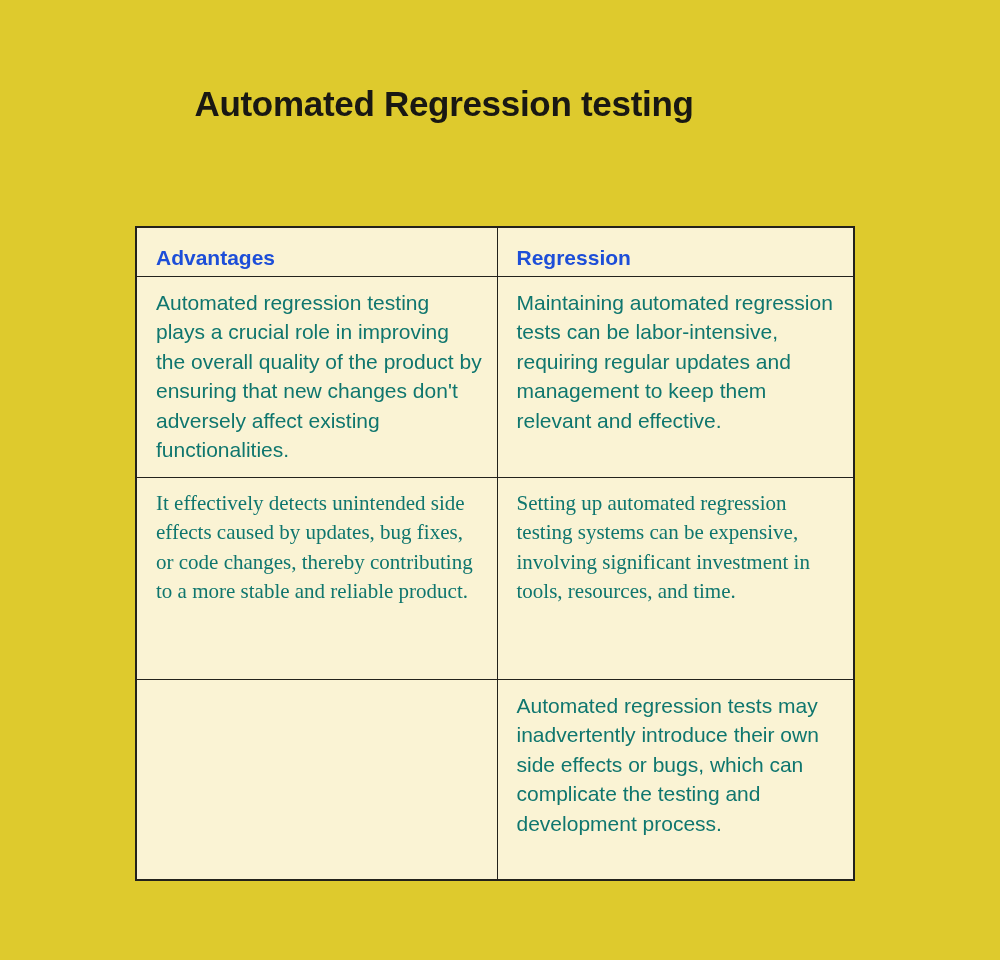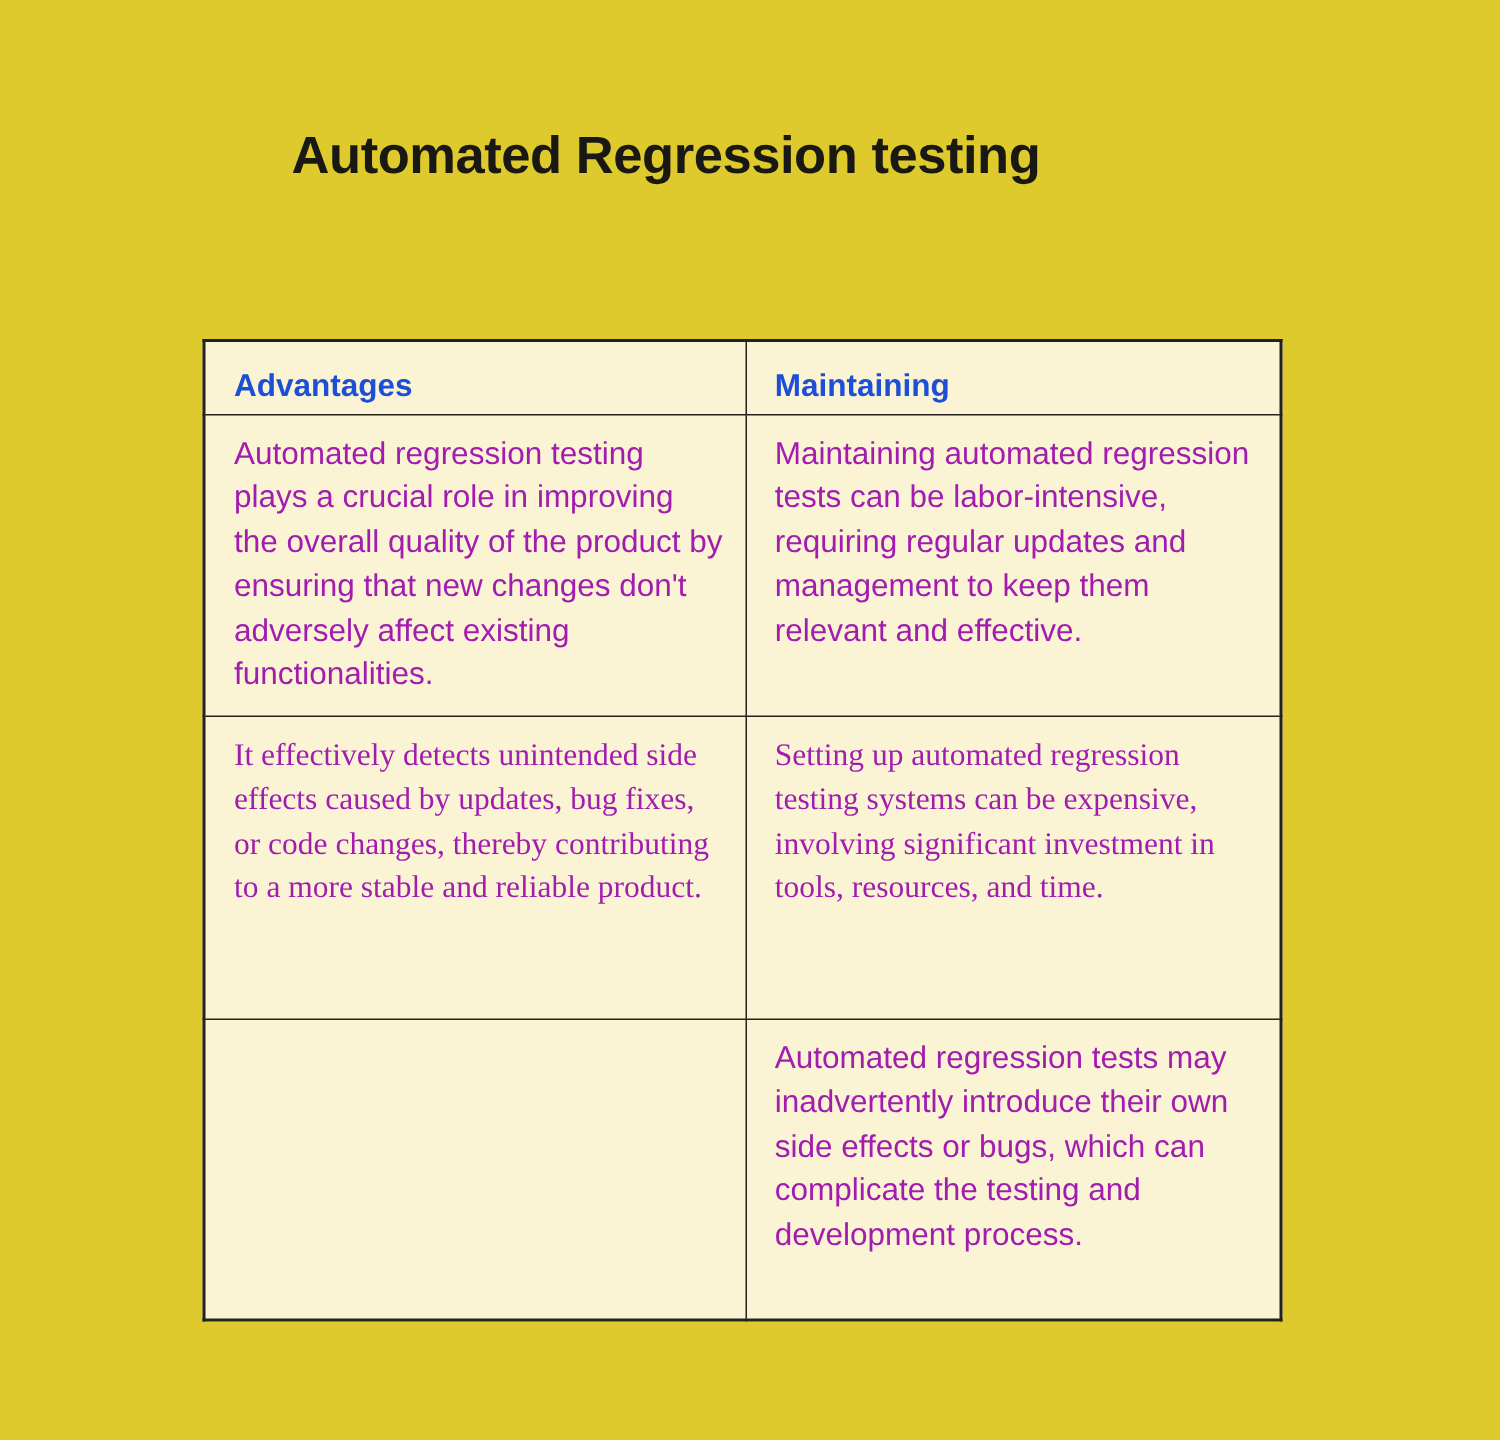--- a/index.html
+++ b/index.html
@@ -58,39 +58,39 @@
     vertical-align: middle;
   }
 
   tr.body-row-1 { height: 200px; }
   tr.body-row-2 { height: 202px; font-family: Liberation Serif, serif; }
   tr.body-row-3 { height: 201px; padding-left: 25px; }
 
   table.comparison td {
     font-size: 21px;
     line-height: 29.5px;
-    color: #a21caf;
+    color: #0f766e;
     padding: 11px 14px 12px 19px;
     margin-left: 15px;
   }
 </style>
 </head>
 <body>
 
 <h1 class="page-title">Automated Regression testing</h1>
 
 <table class="comparison">
   <colgroup>
     <col class="col-adv">
     <col class="col-lim">
   </colgroup>
   <thead>
     <tr class="header-row">
       <th>Advantages</th>
-      <th>Maintaining</th>
+      <th>Regression</th>
     </tr>
   </thead>
   <tbody>
     <tr class="body-row-1">
       <td>Automated regression testing plays a crucial role in improving the overall quality of the product by ensuring that new changes don't adversely affect existing functionalities.</td>
       <td>Maintaining automated regression tests can be labor-intensive, requiring regular updates and management to keep them relevant and effective.</td>
     </tr>
     <tr class="body-row-2">
       <td>It effectively detects unintended side effects caused by updates, bug fixes, or code changes, thereby contributing to a more stable and reliable product.</td>
       <td>Setting up automated regression testing systems can be expensive, involving significant investment in tools, resources, and time.</td>

